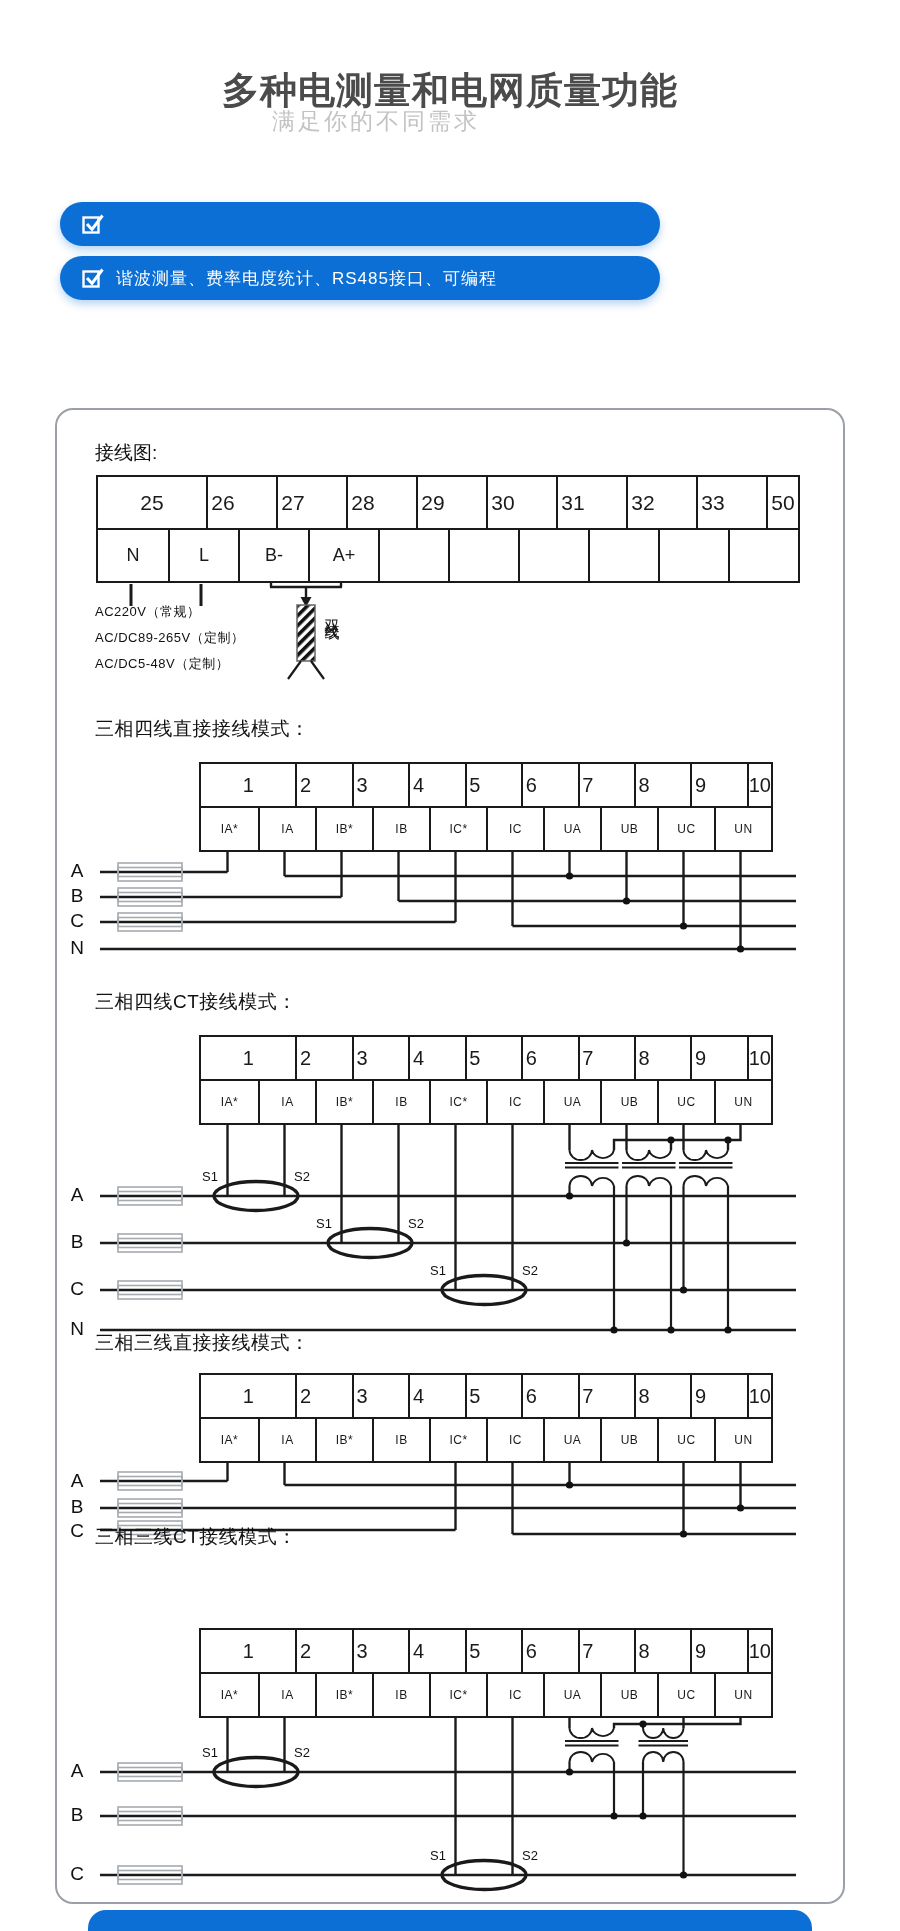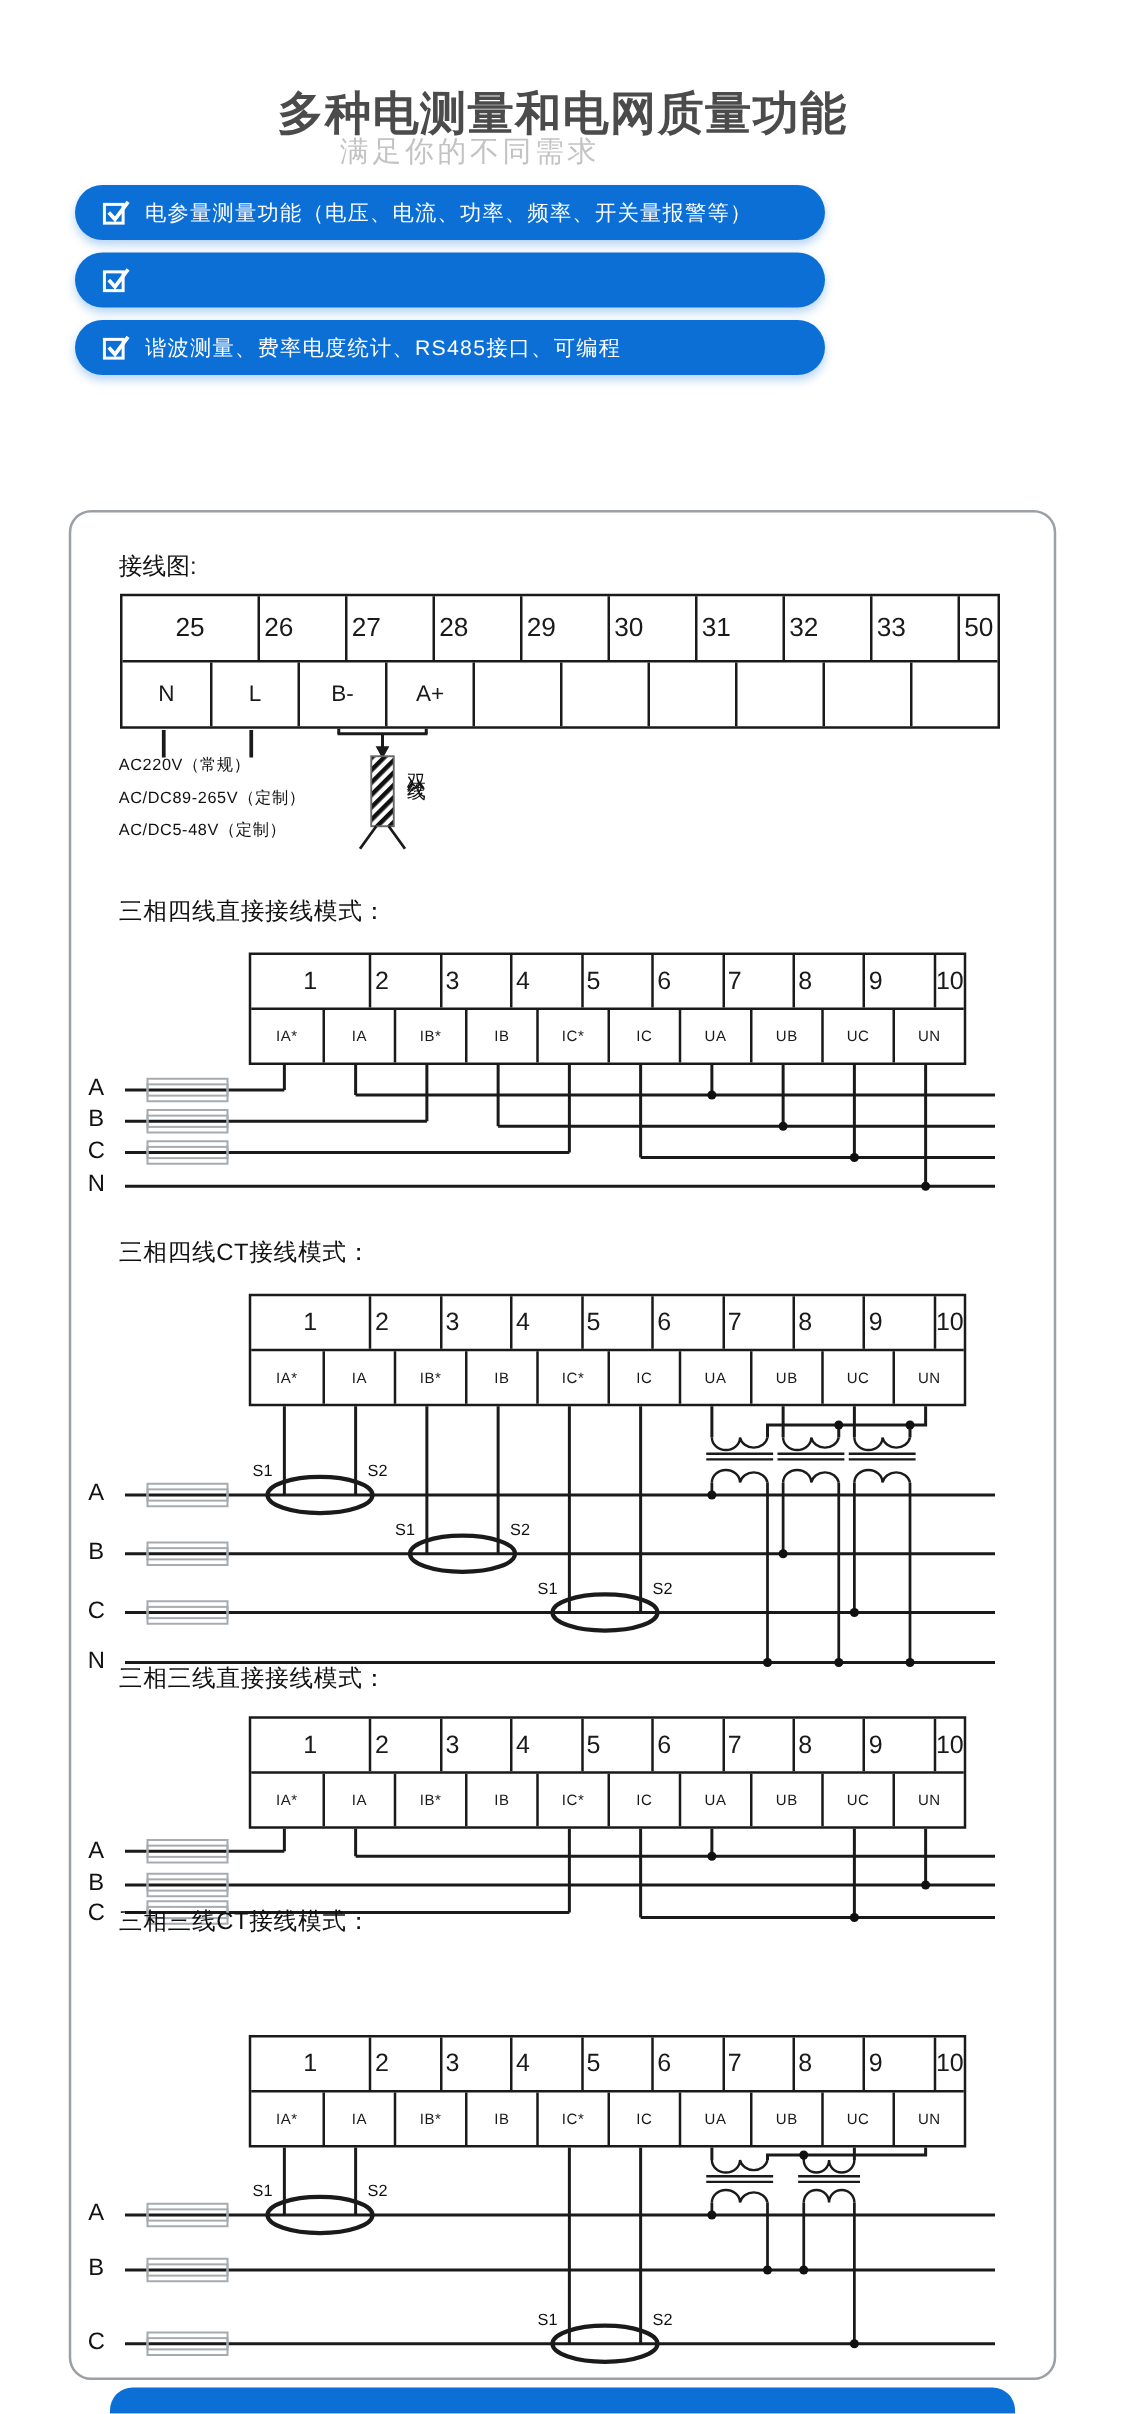--- a/index.html
+++ b/index.html
@@ -39,27 +39,20 @@
   svg text{font-family:"Liberation Sans","DejaVu Sans",sans-serif;}
 </style>
 </head>
 <body>
 
 <div class="page">
 
   <div class="abs title">多种电测量和电网质量功能</div>
   <div class="abs subtitle">满足你的不同需求</div>
 
-  <div class="abs banner" style="top:148px">
-    <svg class="chk" viewBox="0 0 22 22">
-      <rect x="1.5" y="4.5" width="15" height="15" fill="none" stroke="#fff" stroke-width="2.4"></rect>
-      <polyline points="5,11 10,16.5 20.5,2.5" fill="none" stroke="#fff" stroke-width="3"></polyline>
-    </svg>
-    <span>电参量测量功能（电压、电流、功率、频率、开关量报警等）</span>
-  </div>
   <div class="abs banner" style="top:202px">
     <svg class="chk" viewBox="0 0 22 22">
       <rect x="1.5" y="4.5" width="15" height="15" fill="none" stroke="#fff" stroke-width="2.4"></rect>
       <polyline points="5,11 10,16.5 20.5,2.5" fill="none" stroke="#fff" stroke-width="3"></polyline>
     </svg>
   </div>
   <div class="abs banner" style="top:256px">
     <svg class="chk" viewBox="0 0 22 22">
       <rect x="1.5" y="4.5" width="15" height="15" fill="none" stroke="#fff" stroke-width="2.4"></rect>
       <polyline points="5,11 10,16.5 20.5,2.5" fill="none" stroke="#fff" stroke-width="3"></polyline>

